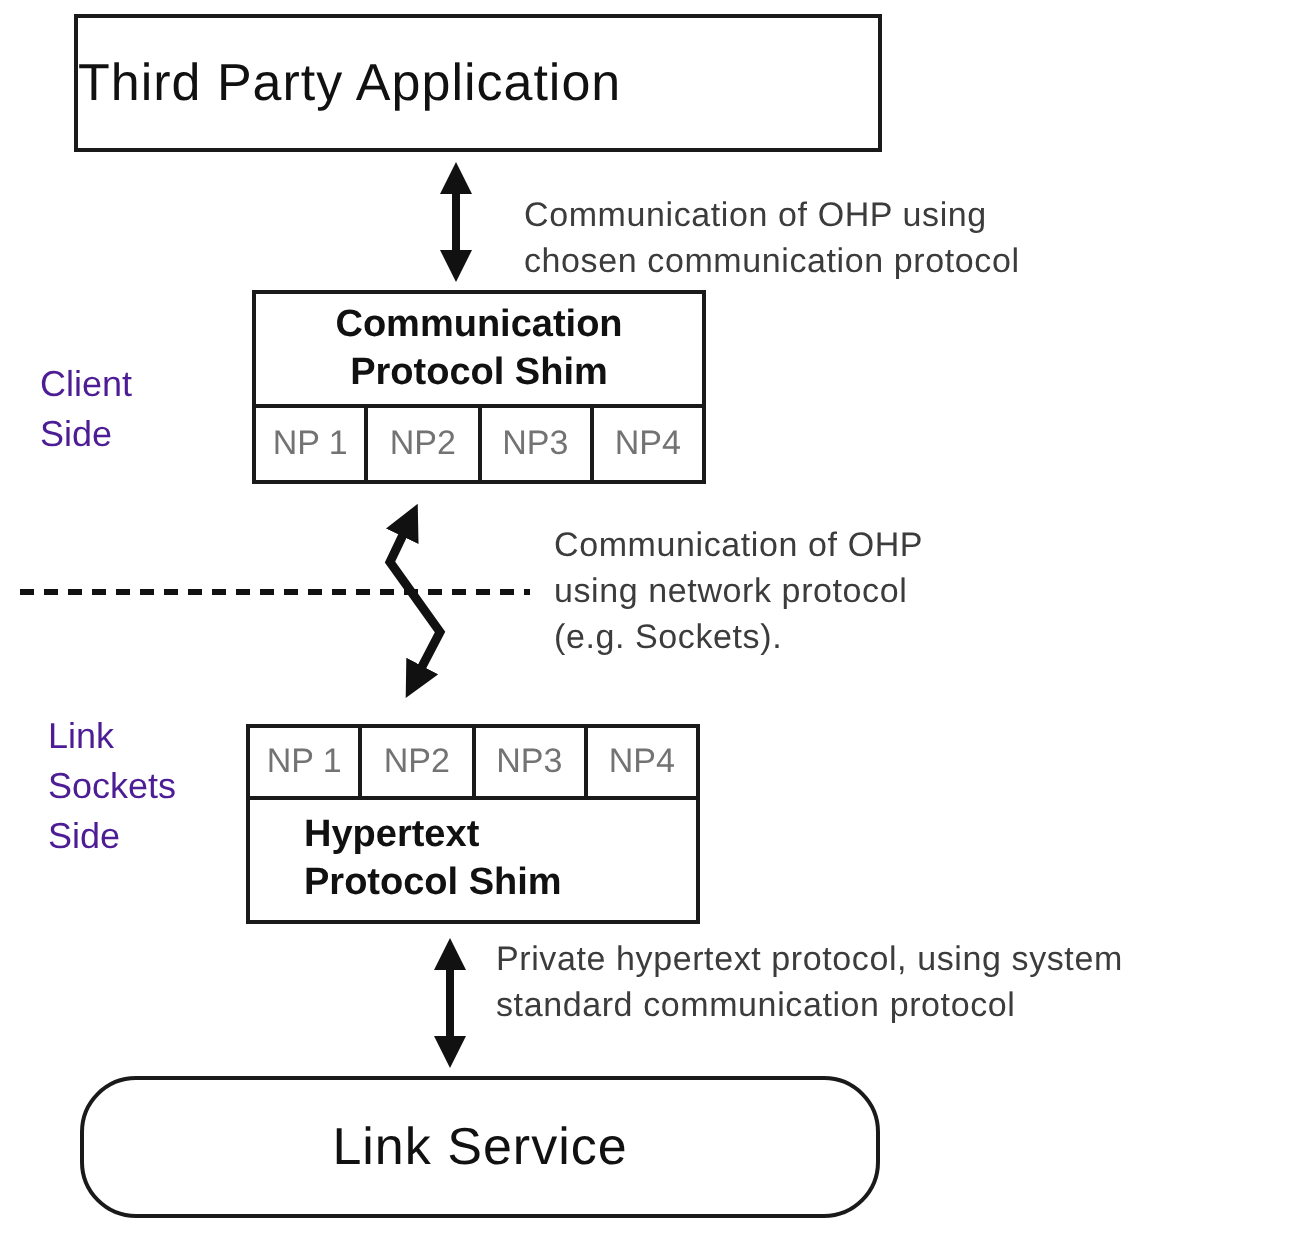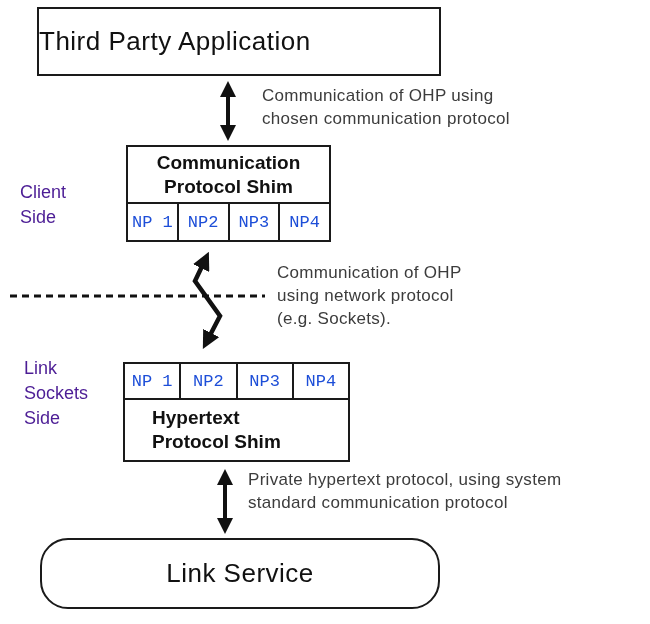--- a/index.html
+++ b/index.html
@@ -8,40 +8,40 @@
     font-family:"Liberation Sans","DejaVu Sans",sans-serif;
     color:#111;overflow:hidden;
   }
   .box{position:absolute;border:2px solid #1a1a1a;background:#fff;box-sizing:border-box;}
   .bigbox{display:flex;align-items:center;font-size:26px;letter-spacing:0.5px;color:#111;}
   #third-party-box{left:37px;top:7px;width:404px;height:69px;}
   #link-service-box{left:40px;top:538px;width:400px;height:71px;justify-content:center;border-radius:28px;}
 
   
   .shim-title{font-weight:bold;font-size:19px;line-height:24px;color:#111;}
-  #comm-shim-box{left:126px;top:145px;width:205px;height:97px;display:flex;flex-direction:column;}
+  #comm-shim-box{left:126px;top:145px;width:227px;height:97px;display:flex;flex-direction:column;}
   #comm-shim-box .title-area{flex:1;border-bottom:2px solid #1a1a1a;display:flex;flex-direction:column;
       align-items:center;justify-content:center;text-align:center;}
   #hypertext-shim-box{left:123px;top:362px;width:227px;height:100px;display:flex;flex-direction:column;}
   #hypertext-shim-box .title-area{flex:1;display:flex;flex-direction:column;justify-content:center;
       padding-left:27px;text-align:left;}
   .np-row{display:flex;height:36px;box-sizing:border-box;}
   #hypertext-shim-box .np-row{border-bottom:2px solid #1a1a1a;height:36px;}
   .np-cell{flex:1;display:flex;align-items:center;justify-content:center;
-      font-size:17px;color:#1d4ed8;border-left:2px solid #1a1a1a;box-sizing:border-box;font-family:Liberation Mono, monospace;}
+      font-size:17px;color:#737373;border-left:2px solid #1a1a1a;box-sizing:border-box;}
   .np-cell:first-child{border-left:none;}
 
   
   .side-label{position:absolute;font-size:18px;line-height:25px;color:#4c1d95;}
   #client-side-label{left:20px;top:180px;}
   #link-service-side-label{left:24px;top:356px;}
 
   
   .annotation{position:absolute;font-size:17px;line-height:23px;color:#3c3c3c;letter-spacing:0.3px;}
-  #annotation-top{left:262px;top:84px;}
+  #annotation-top{left:262px;top:96px;}
   #annotation-middle{left:277px;top:261px;}
   #annotation-bottom{left:248px;top:468px;}
   .annotation div{white-space:nowrap;}
 
   #arrow-layer{position:absolute;left:0;top:0;width:650px;height:624px;pointer-events:none;}
 </style>
 </head>
 <body>
 
 <div id="stage">

